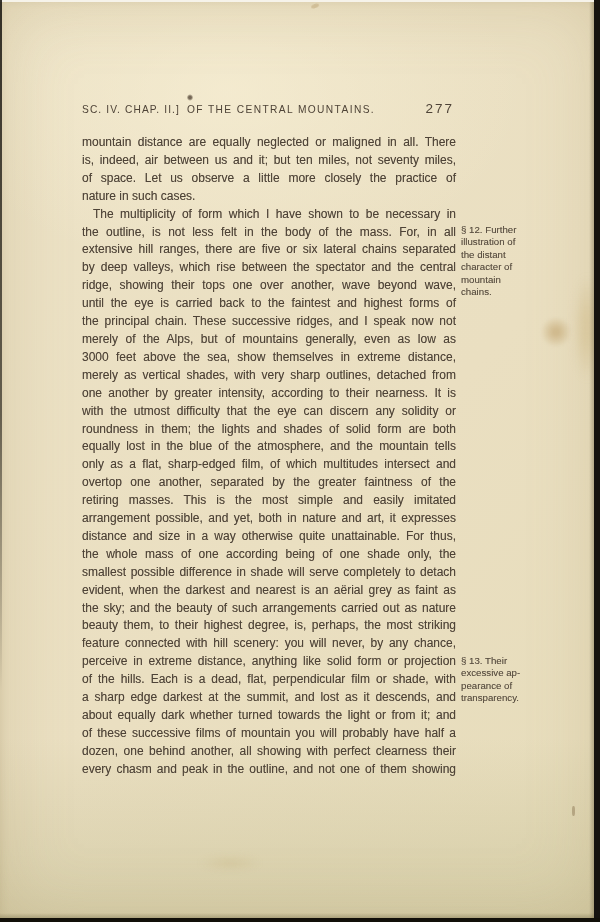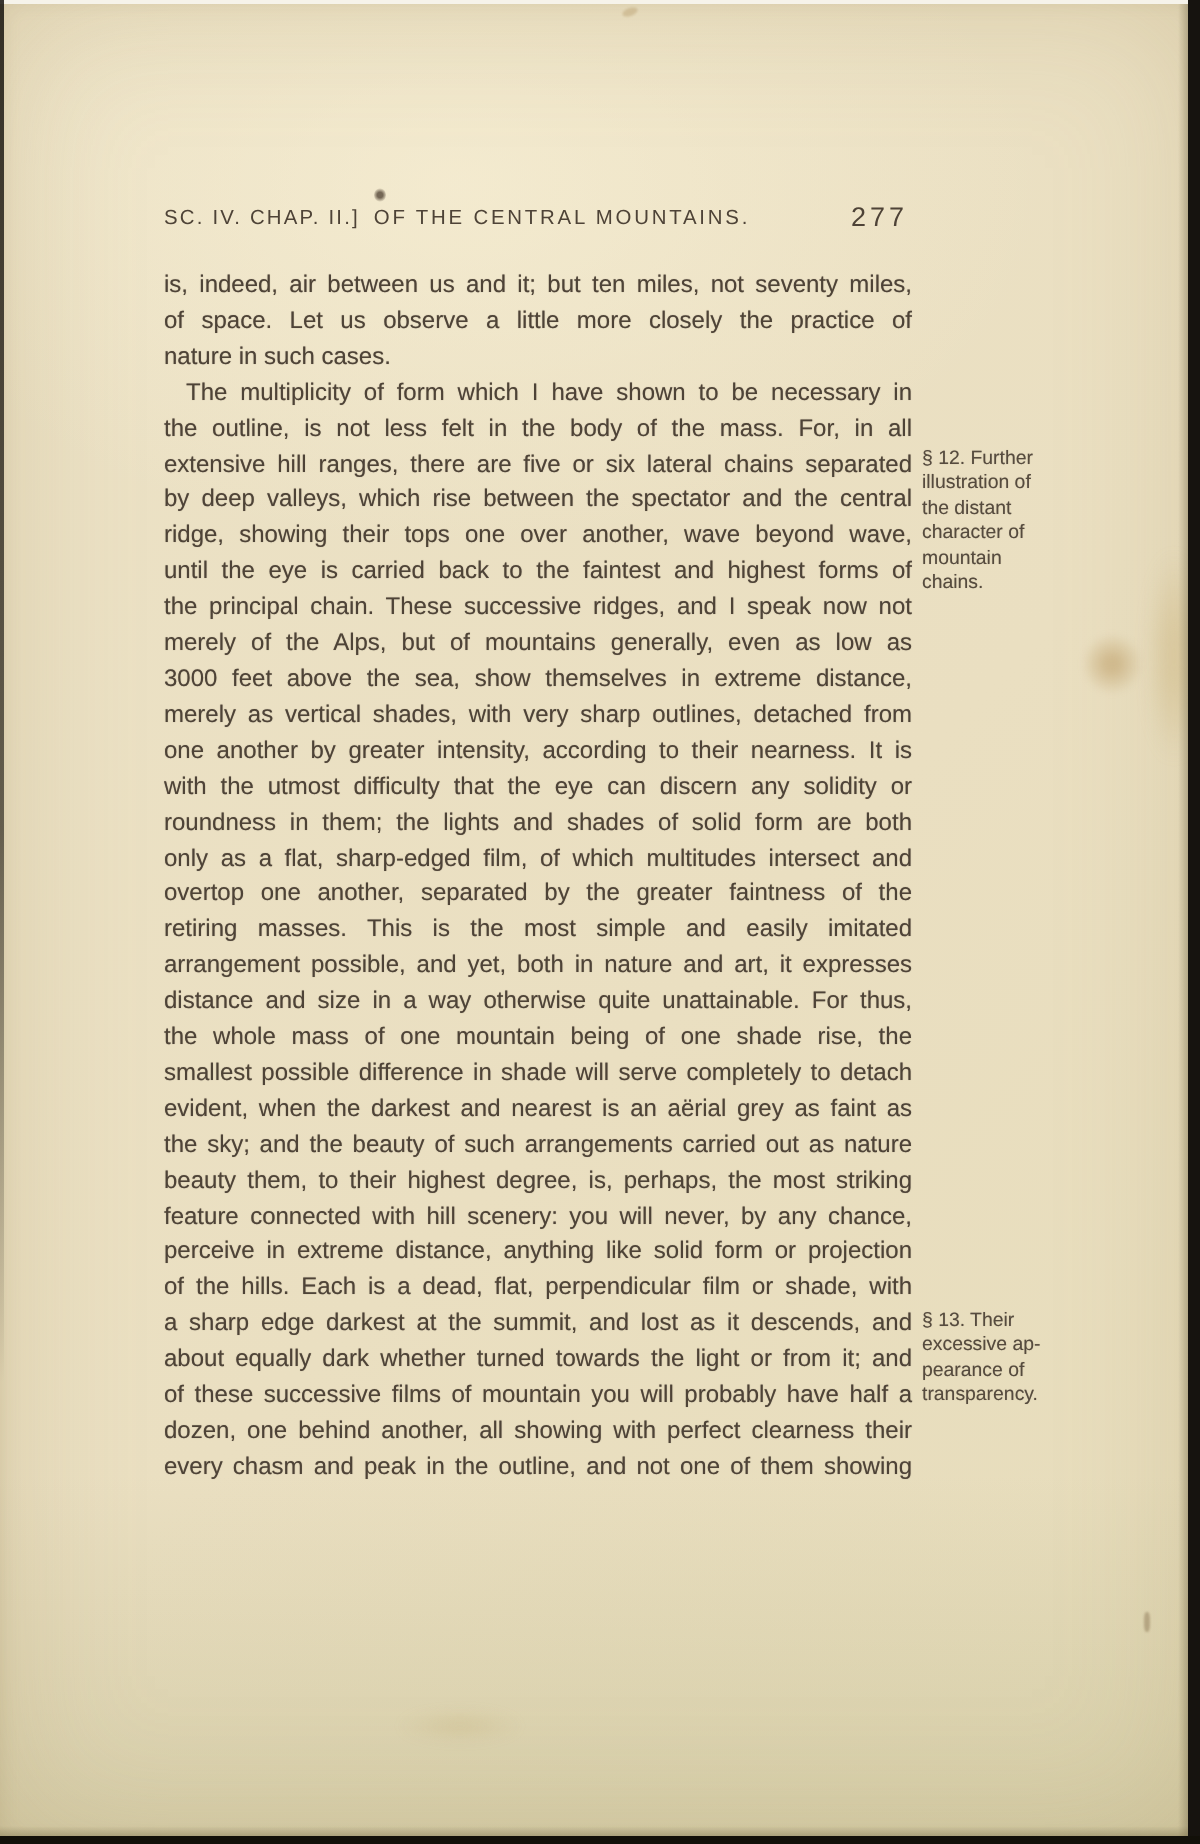--- a/index.html
+++ b/index.html
@@ -67,44 +67,46 @@
 <div class="scan">
 
   <div class="header">
     <span class="chap">SC. IV. CHAP. II.]</span>
     <span class="title">OF THE CENTRAL MOUNTAINS.</span>
     <span class="pageno">277</span>
   </div>
 
   <div class="body-text" id="body-text">
       <div class="para">
+        <div class="tline">mountain distance are equally neglected or maligned in all. There</div>
         <div class="tline">is, indeed, air between us and it; but ten miles, not seventy miles,</div>
         <div class="tline">of space. Let us observe a little more closely the practice of</div>
         <div class="tline lastline">nature in such cases.</div>
       </div>
       <div class="para">
         <div class="tline indent">The multiplicity of form which I have shown to be necessary in</div>
         <div class="tline">the outline, is not less felt in the body of the mass. For, in all</div>
         <div class="tline">extensive hill ranges, there are five or six lateral chains separated</div>
         <div class="tline">by deep valleys, which rise between the spectator and the central</div>
         <div class="tline">ridge, showing their tops one over another, wave beyond wave,</div>
         <div class="tline">until the eye is carried back to the faintest and highest forms of</div>
         <div class="tline">the principal chain. These successive ridges, and I speak now not</div>
         <div class="tline">merely of the Alps, but of mountains generally, even as low as</div>
         <div class="tline">3000 feet above the sea, show themselves in extreme distance,</div>
         <div class="tline">merely as vertical shades, with very sharp outlines, detached from</div>
         <div class="tline">one another by greater intensity, according to their nearness. It is</div>
         <div class="tline">with the utmost difficulty that the eye can discern any solidity or</div>
         <div class="tline">roundness in them; the lights and shades of solid form are both</div>
+        <div class="tline">equally lost in the blue of the atmosphere, and the mountain tells</div>
         <div class="tline">only as a flat, sharp-edged film, of which multitudes intersect and</div>
         <div class="tline">overtop one another, separated by the greater faintness of the</div>
         <div class="tline">retiring masses. This is the most simple and easily imitated</div>
         <div class="tline">arrangement possible, and yet, both in nature and art, it expresses</div>
         <div class="tline">distance and size in a way otherwise quite unattainable. For thus,</div>
-        <div class="tline">the whole mass of one mountain being of one shade rise, the</div>
+        <div class="tline">the whole mass of one according being of one shade only, the</div>
         <div class="tline">smallest possible difference in shade will serve completely to detach</div>
         <div class="tline">evident, when the darkest and nearest is an aërial grey as faint as</div>
         <div class="tline">the sky; and the beauty of such arrangements carried out as nature</div>
         <div class="tline">beauty them, to their highest degree, is, perhaps, the most striking</div>
         <div class="tline">feature connected with hill scenery: you will never, by any chance,</div>
         <div class="tline">perceive in extreme distance, anything like solid form or projection</div>
         <div class="tline">of the hills. Each is a dead, flat, perpendicular film or shade, with</div>
         <div class="tline">a sharp edge darkest at the summit, and lost as it descends, and</div>
         <div class="tline">about equally dark whether turned towards the light or from it; and</div>
         <div class="tline">of these successive films of mountain you will probably have half a</div>

